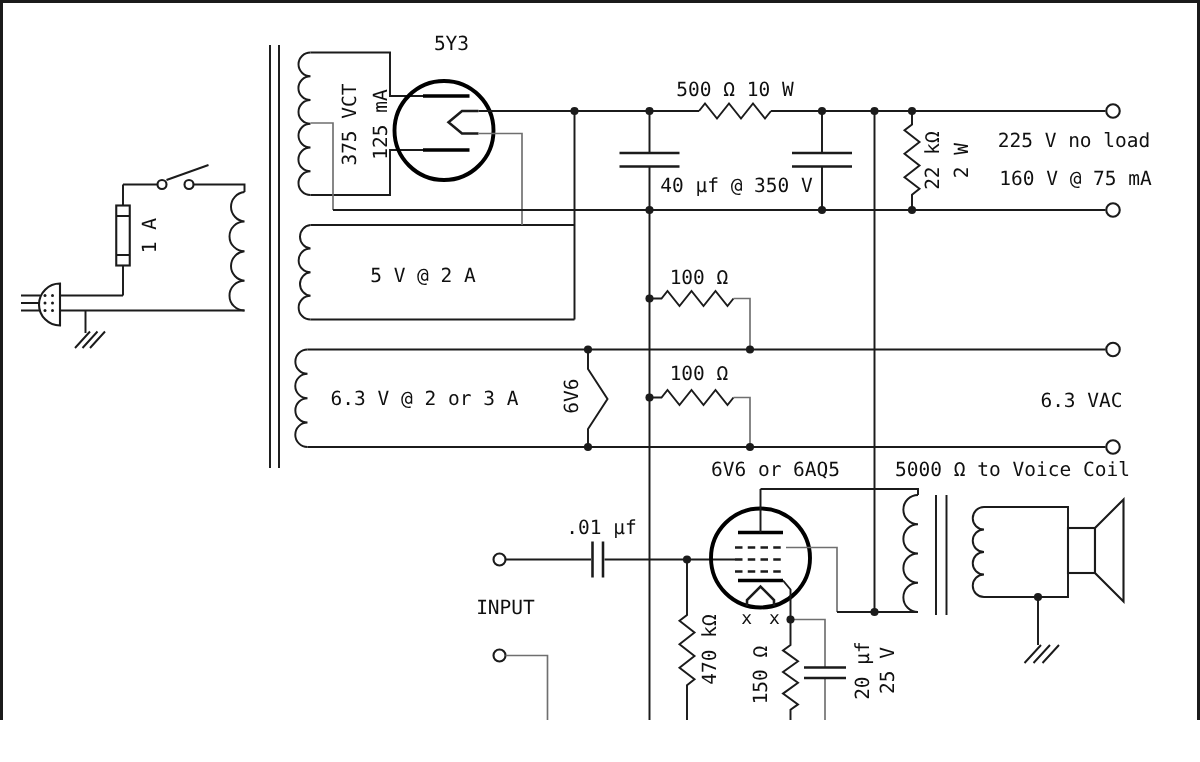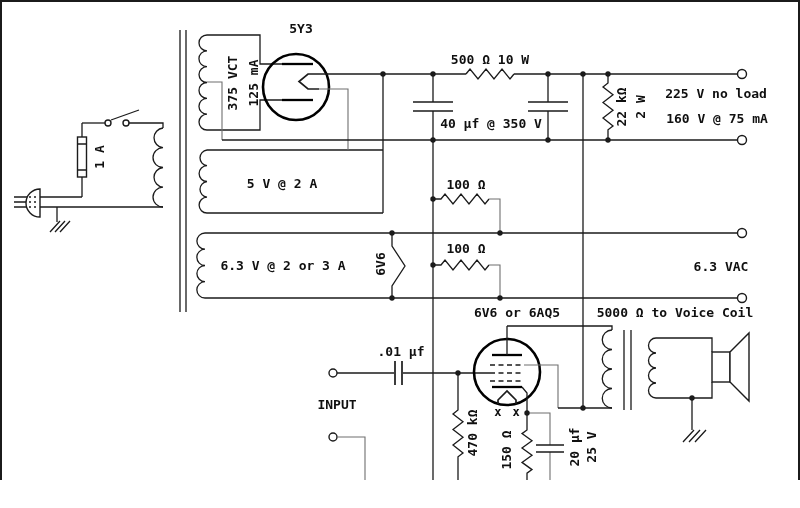--- a/index.html
+++ b/index.html
@@ -1,16 +1,16 @@
 <!DOCTYPE html>
 <html><head>
 <meta charset="utf-8">
 <style>
   html,body{margin:0;padding:0;background:#fff;}
-  .stage{position:relative;width:800px;height:480px;background:#ffffff;overflow:hidden;font-weight:bold;}
+  .stage{position:relative;width:800px;height:480px;background:#ffffff;overflow:hidden;}
   svg{display:block;}
   .w{fill:none;stroke:#1b1b1b;stroke-width:1.3;}
   .w2{fill:none;stroke:#6f6f6f;stroke-width:1.1;}
   .sym{fill:none;stroke:#000;stroke-width:2.6;}
   .bar{fill:none;stroke:#000;stroke-width:2.3;}
   .plate{fill:none;stroke:#1b1b1b;stroke-width:1.7;}
   .grid{fill:none;stroke:#1b1b1b;stroke-width:1.6;stroke-dasharray:5 3.5;}
   .dot{fill:#1b1b1b;stroke:none;}
   .term{fill:#fff;stroke:#1b1b1b;stroke-width:1.4;}
   .box{fill:#fff;stroke:#1b1b1b;stroke-width:1.4;}

